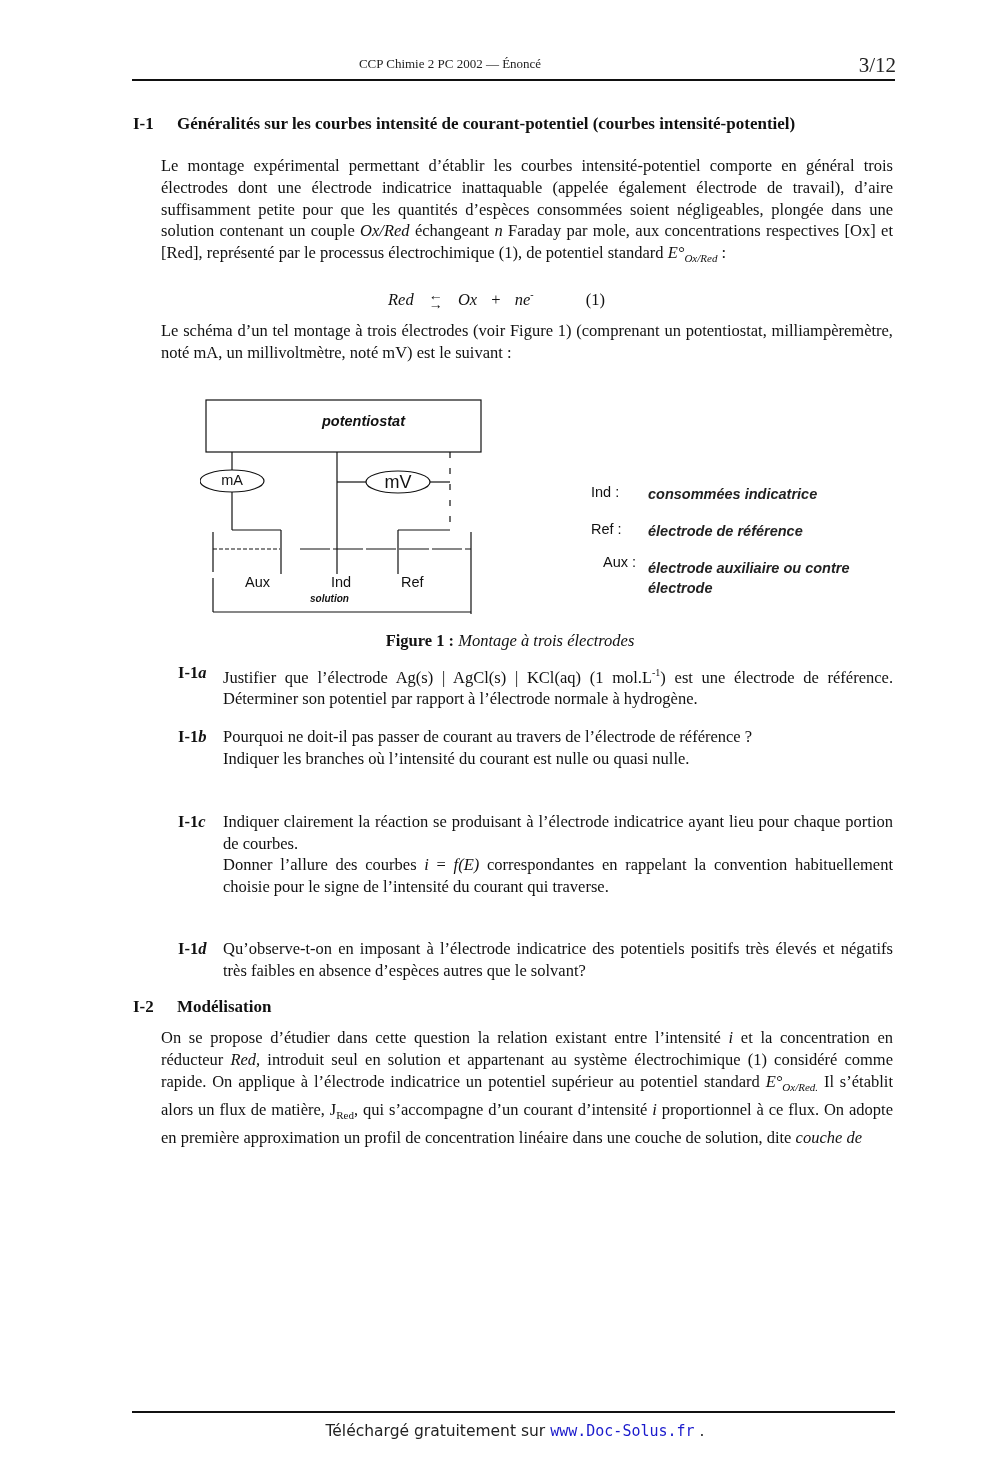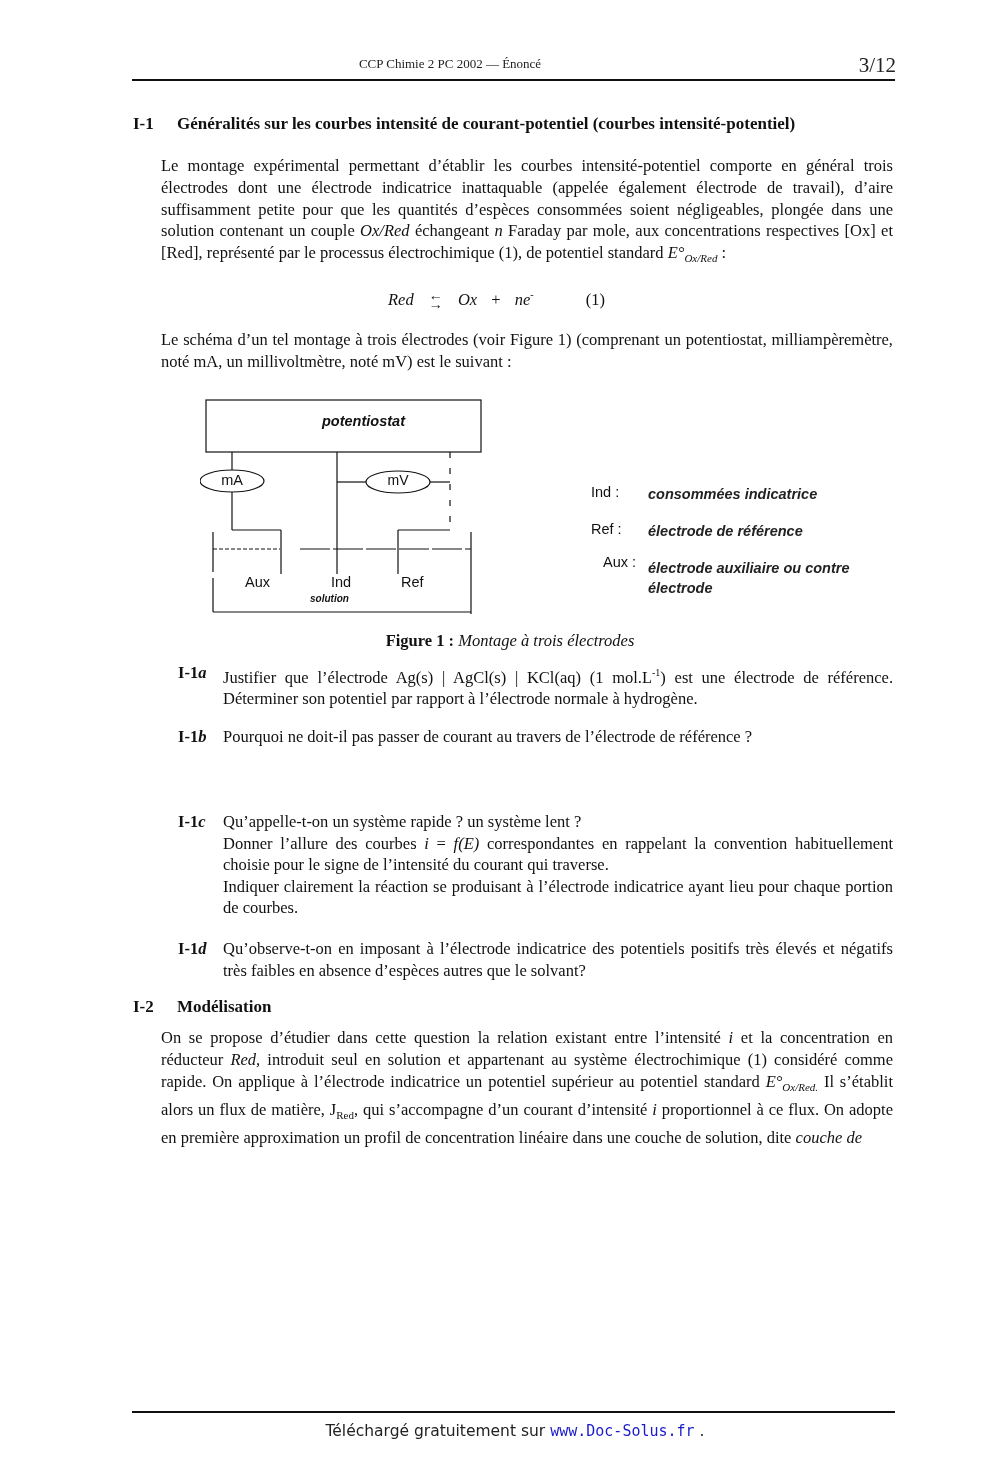--- a/index.html
+++ b/index.html
@@ -46,21 +46,21 @@
 
 <div class="abs eq">
   <i>Red</i>
   <span class="arrows"><span>←</span><br><span>→</span></span>
   <i>Ox</i>
   <span style="margin:0 10px;">+</span>
   <i>ne</i><sup style="font-size:10px;">-</sup>
   <span class="num">(1)</span>
 </div>
 
-<div class="abs para" style="top:329px;">Le schéma d’un tel montage à trois électrodes (voir Figure 1) (comprenant un potentiostat, milliampèremètre, noté mA, un millivoltmètre, noté mV) est le suivant :</div>
+<div class="abs para" style="top:320px;">Le schéma d’un tel montage à trois électrodes (voir Figure 1) (comprenant un potentiostat, milliampèremètre, noté mA, un millivoltmètre, noté mV) est le suivant :</div>
 
 <svg class="abs" style="left:200px; top:392px;" width="300" height="230" viewBox="0 0 300 230">
   <g stroke="#111" stroke-width="1.2" fill="none">
     <rect x="6" y="8" width="275" height="52"></rect>
 
     <line x1="32" y1="60" x2="32" y2="78"></line>
     <ellipse cx="32" cy="89" rx="32" ry="11"></ellipse>
     <line x1="32" y1="100" x2="32" y2="138"></line>
     <line x1="32" y1="138" x2="81" y2="138"></line>
     <line x1="81" y1="138" x2="81" y2="182"></line>
@@ -75,21 +75,21 @@
 
     <line x1="13" y1="140" x2="13" y2="220" stroke-dasharray="40 6"></line>
     <line x1="271" y1="140" x2="271" y2="222"></line>
     <line x1="13" y1="220" x2="271" y2="220"></line>
     <line x1="13" y1="157" x2="80" y2="157" stroke-dasharray="4 2"></line>
     <line x1="100" y1="157" x2="271" y2="157" stroke-dasharray="30 3"></line>
   </g>
 </svg>
 <div class="abs" style="left:206px; width:275px; top:413px; text-align:center; font-family:'Liberation Sans',sans-serif; font-style:italic; font-weight:bold; font-size:14.5px;padding-left:20px;">potentiostat</div>
 <div class="abs" style="left:200px; width:64px; top:472px; text-align:center; font-family:'Liberation Sans',sans-serif; font-size:14.5px;">mA</div>
-<div class="abs" style="left:366px; width:64px; top:472px; text-align:center; font-family:'Liberation Sans',sans-serif; font-size:14px;">mV</div>
+<div class="abs" style="left:366px; width:64px; top:472px; text-align:center; font-family:'Liberation Sans',sans-serif; font-size:18px;">mV</div>
 <div class="abs" style="left:245px; top:574px; font-family:'Liberation Sans',sans-serif; font-size:14.5px;">Aux</div>
 <div class="abs" style="left:331px; top:574px; font-family:'Liberation Sans',sans-serif; font-size:14.5px;">Ind</div>
 <div class="abs" style="left:401px; top:574px; font-family:'Liberation Sans',sans-serif; font-size:14.5px;">Ref</div>
 <div class="abs" style="left:310px; top:593px; font-family:'Liberation Sans',sans-serif; font-style:italic; font-weight:bold; font-size:10px;text-align:center;">solution</div>
 
 <div class="abs legend" style="left:591px; top:484px; width:300px; height:120px;">
   <div class="lk" style="top:0;">Ind :</div>
   <div class="lv" style="top:0;">consommées indicatrice</div>
   <div class="lk" style="top:37px;">Ref :</div>
   <div class="lv" style="top:37px;">électrode de référence</div>
@@ -103,29 +103,29 @@
 
 <div class="abs q" style="top:662px;">
   <span class="qlabel"><span>I-1</span><i>a</i></span>
   <div class="qbody"><span>Justifier que l’électrode  Ag(s) | AgCl(s) | KCl(aq) (1 mol.L</span><sup style="font-size:10px;">-1</sup><span>) est une électrode de référence. Déterminer son potentiel par rapport à l’électrode normale à hydrogène.</span></div>
 </div>
 
 <div class="abs q" style="top:726px;">
   <span class="qlabel"><span>I-1</span><i>b</i></span>
   <div class="qbody">
     <div>Pourquoi ne doit-il pas passer de courant au travers de l’électrode de référence ?</div>
+    <div>Indiquer les branches où l’intensité du courant est nulle ou quasi nulle.</div>
   </div>
 </div>
 
 <div class="abs q" style="top:811px;">
   <span class="qlabel"><span>I-1</span><i>c</i></span>
   <div class="qbody">
-    <div>Qu’appelle-t-on un système rapide ? un système lent ?</div>
+    <div>Indiquer clairement la réaction se produisant à l’électrode indicatrice ayant lieu pour chaque portion de courbes.</div>
     <div style="text-align:justify;text-align-last:left;"><span>Donner l’allure des courbes </span><i>i</i><span> = </span><i>f(E)</i><span> correspondantes en rappelant la convention habituellement choisie pour le signe de l’intensité du courant qui traverse.</span></div>
-    <div>Indiquer clairement la réaction se produisant à l’électrode indicatrice ayant lieu pour chaque portion de courbes.</div>
   </div>
 </div>
 
 <div class="abs q" style="top:938px;">
   <span class="qlabel"><span>I-1</span><i>d</i></span>
   <div class="qbody">Qu’observe-t-on en imposant à l’électrode indicatrice des potentiels positifs très élevés et négatifs très faibles en absence d’espèces autres que le solvant?</div>
 </div>
 
 <div class="abs sec-title" style="left:133px; top:997px;">
   <span class="sec-num">I-2</span><span>Modélisation</span>

